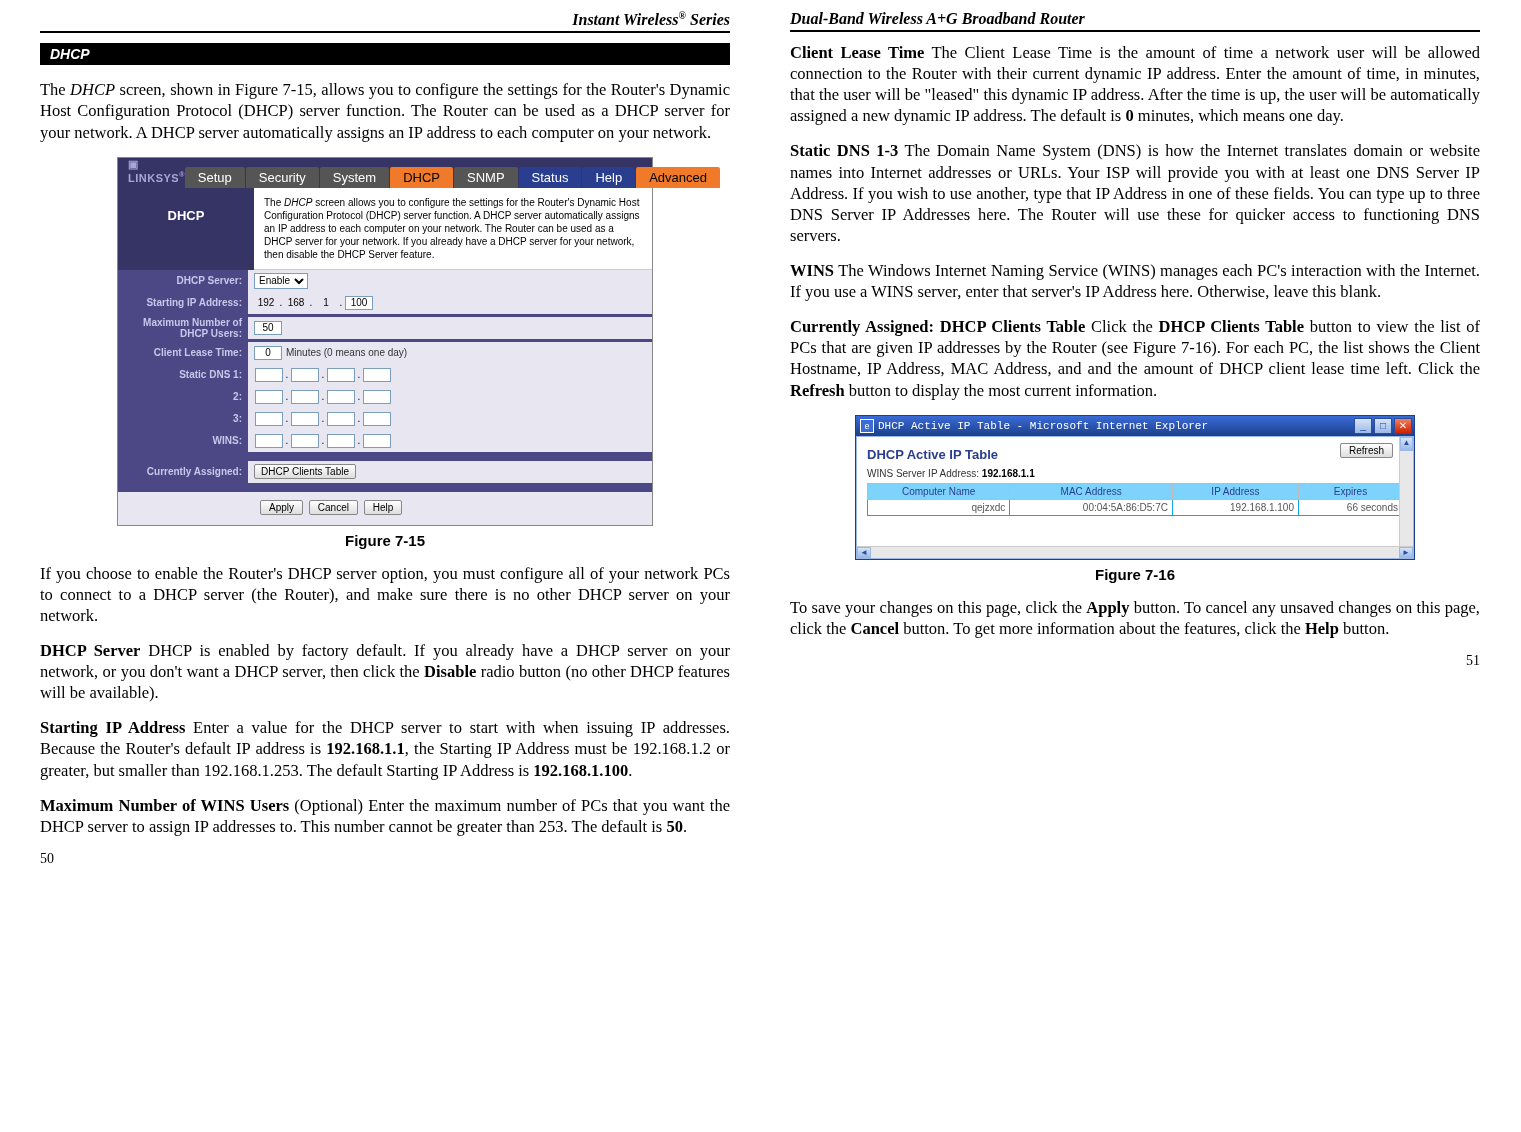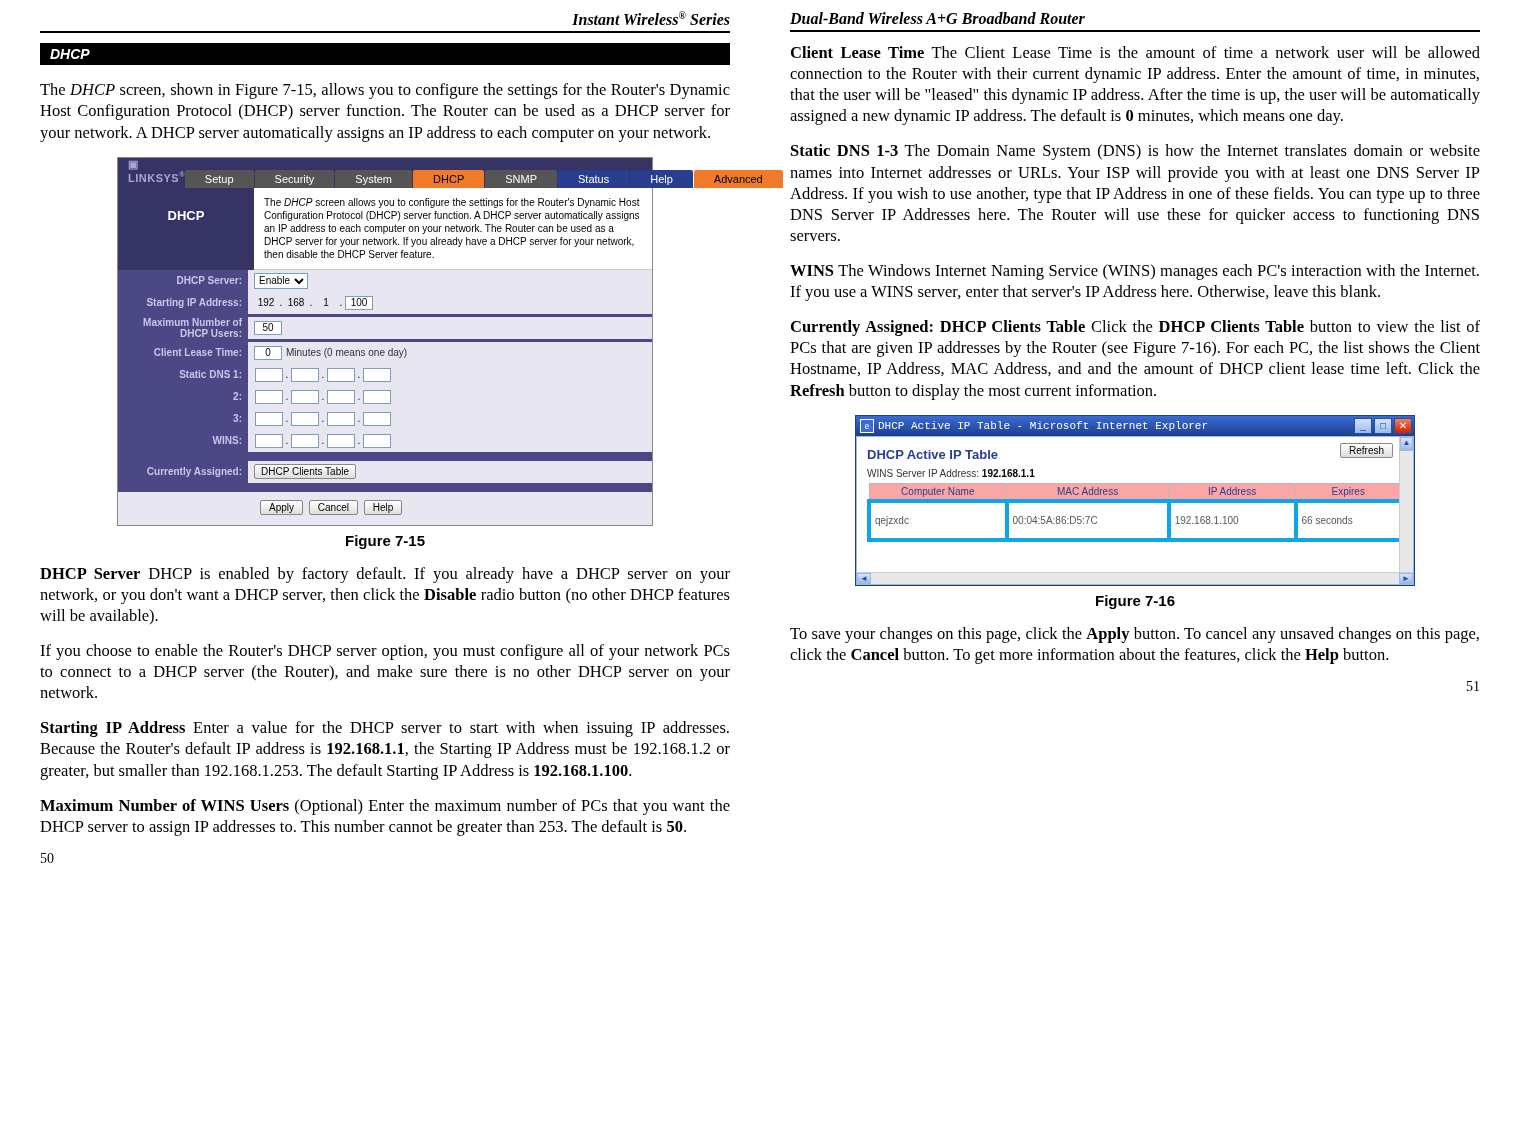--- a/index.html
+++ b/index.html
@@ -16,21 +16,21 @@
   .fig-caption { font-family: Arial, Helvetica, sans-serif; font-weight: bold; text-align: center; margin: 6px 0 14px 0; font-size: 15px; }
   .pagenum { font-size: 14px; margin-top: 6px; }
   .pagenum-left { text-align: left; }
   .pagenum-right { text-align: right; }
 
   
   .router-ui { border: 1px solid #888; width: 536px; margin: 0 auto 6px auto; font-family: Arial, Helvetica, sans-serif; font-size: 10px; color: #000; background: #e8e8e8; }
   .ru-topborder { height: 8px; background: #363365; }
   .ru-tabs-row { display: flex; background: #363365; padding: 0 0 0 0; height: 22px; align-items: flex-end; }
   .ru-logo { width: 136px; color: #a9a6d6; font-size: 11px; font-weight: bold; padding-left: 10px; padding-bottom: 4px; letter-spacing: 0.5px; }
-  .ru-tab { background: #6a6a6a; color: #fff; font-size: 11px; padding: 3px 20px; margin-right: 1px; border-top-left-radius: 2px; border-top-right-radius: 2px; cursor: pointer; }
+  .ru-tab { background: #6a6a6a; color: #fff; font-size: 13px; padding: 3px 13px; margin-right: 1px; border-top-left-radius: 2px; border-top-right-radius: 2px; cursor: pointer; }
   .ru-tab.active { background: #f07a2a; color: #000; }
   .ru-tab.dark { background: #555; }
   .ru-tab.blue { background: #2a3e8f; }
   .ru-tab-spacer { flex: 1; }
   .ru-main { display: flex; }
   .ru-side { width: 136px; background: #363365; color: #fff; font-weight: bold; font-size: 13px; text-align: center; padding-top: 20px; }
   .ru-desc { flex: 1; background: #fff; padding: 8px 10px; font-size: 10px; line-height: 1.3; border-bottom: 1px solid #ccc; }
   .ru-lbl { width: 130px; text-align: right; color: #c8c6ea; font-size: 10px; font-weight: bold; padding-right: 6px; }
   .ru-select { font-size: 10px; height: 16px; border: 1px solid #7b9ebd; background: #fff; }
   .ru-ipbox { width: 28px; height: 14px; border: 1px solid #7b9ebd; font-size: 10px; text-align: center; margin: 0 1px; background: #fff; display: inline-block; }
@@ -51,22 +51,22 @@
   .ie-titlebar .ie-icon { width: 14px; height: 14px; background: #3a6bd8; border: 1px solid #fff; margin-right: 4px; display: inline-flex; align-items: center; justify-content: center; font-size: 9px; }
   .ie-title-text { flex: 1; font-size: 11px; font-family: Liberation Mono, monospace; }
   .ie-winbtn { width: 18px; height: 16px; background: linear-gradient(#d7e4f7,#9bb9e8); border: 1px solid #2a4e9e; margin-left: 2px; font-size: 10px; text-align: center; line-height: 14px; color: #1b3f8a; cursor: pointer; }
   .ie-winbtn.close { background: linear-gradient(#f08060,#d02000); color: #fff; }
   .ie-body { background: #fff; padding: 6px 10px 30px 10px; position: relative; }
   .ie-h { color: #2a3e8f; font-weight: bold; font-size: 13px; margin: 4px 0 6px 0; }
   .ie-refresh { position: absolute; top: 6px; right: 20px; font-size: 10px; padding: 1px 8px; border: 1px solid #888; background: linear-gradient(#fff,#ddd); border-radius: 2px; cursor: pointer; }
   .ie-sub { font-size: 10px; color: #333; margin-bottom: 4px; }
   .ie-sub b { color: #000; }
   .ie-table { width: 100%; border-collapse: collapse; font-size: 10px; }
-  .ie-table th { background: #fca5a5; color: #2a3e8f; border: 1px solid #bbb; padding: 2px 4px; font-weight: normal; text-align: center; }
-  .ie-table td { border: 4px solid #0ea5e9; padding: 12px 4px; text-align: left; color: #555; }
+  .ie-table th { background: #7dd3fc; color: #2a3e8f; border: 1px solid #bbb; padding: 2px 4px; font-weight: normal; text-align: center; }
+  .ie-table td { border: 1px solid #0ea5e9; padding: 2px 4px; text-align: right; color: #555; }
   .ie-scroll { height: 12px; background: #e8e8e8; border-top: 1px solid #ccc; display: flex; }
   .ie-scroll .thumb-l, .ie-scroll .thumb-r { width: 14px; background: linear-gradient(#d7e4f7,#9bb9e8); border: 1px solid #9bb9e8; font-size: 8px; text-align: center; color: #2a4e9e; }
   .ie-scroll .track { flex: 1; }
   .ie-vscroll { position: absolute; right: 0; top: 0; bottom: 12px; width: 14px; background: #e8e8e8; border-left: 1px solid #ccc; }
   .ie-vscroll .arrow { height: 14px; background: linear-gradient(#d7e4f7,#9bb9e8); border: 1px solid #9bb9e8; font-size: 8px; text-align: center; color: #2a4e9e; }
   .ie-content-wrap { position: relative; border: 1px solid #9bb9e8; }
 </style>
 </head>
 <body>
 
@@ -190,25 +190,25 @@
         </div>
       </div>
       <div class="ru-btn-row">
         <button class="ru-btn">Apply</button>
         <button class="ru-btn">Cancel</button>
         <button class="ru-btn">Help</button>
       </div>
     </div>
     <div class="fig-caption">Figure 7-15</div>
 
+    <p class="body-text">If you choose to enable the Router's DHCP server option, you must configure all of your network PCs to connect to a DHCP server (the Router), and make sure there is no other DHCP server on your network.</p>
+
     <p class="body-text">
       <b>DHCP Server</b><span>   DHCP is enabled by factory default. If you already have a DHCP server on your network, or you don't want a DHCP server, then click the </span><b>Disable</b><span> radio button (no other DHCP features will be available).</span>
     </p>
-
-    <p class="body-text">If you choose to enable the Router's DHCP server option, you must configure all of your network PCs to connect to a DHCP server (the Router), and make sure there is no other DHCP server on your network.</p>
 
     <p class="body-text">
       <b>Starting IP Address</b><span>   Enter a value for the DHCP server to start with when issuing IP addresses.  Because the Router's default IP address is </span><b>192.168.1.1</b><span>, the Starting IP Address must be 192.168.1.2 or greater, but smaller than 192.168.1.253. The default Starting IP Address is </span><b>192.168.1.100</b><span>.</span>
     </p>
 
     <p class="body-text">
       <b>Maximum Number of WINS Users</b><span>  (Optional) Enter the maximum number of PCs that you want the DHCP server to assign IP addresses to. This number cannot be greater than 253. The default is </span><b>50</b><span>.</span>
     </p>
 
     <div class="pagenum pagenum-left">50</div>

